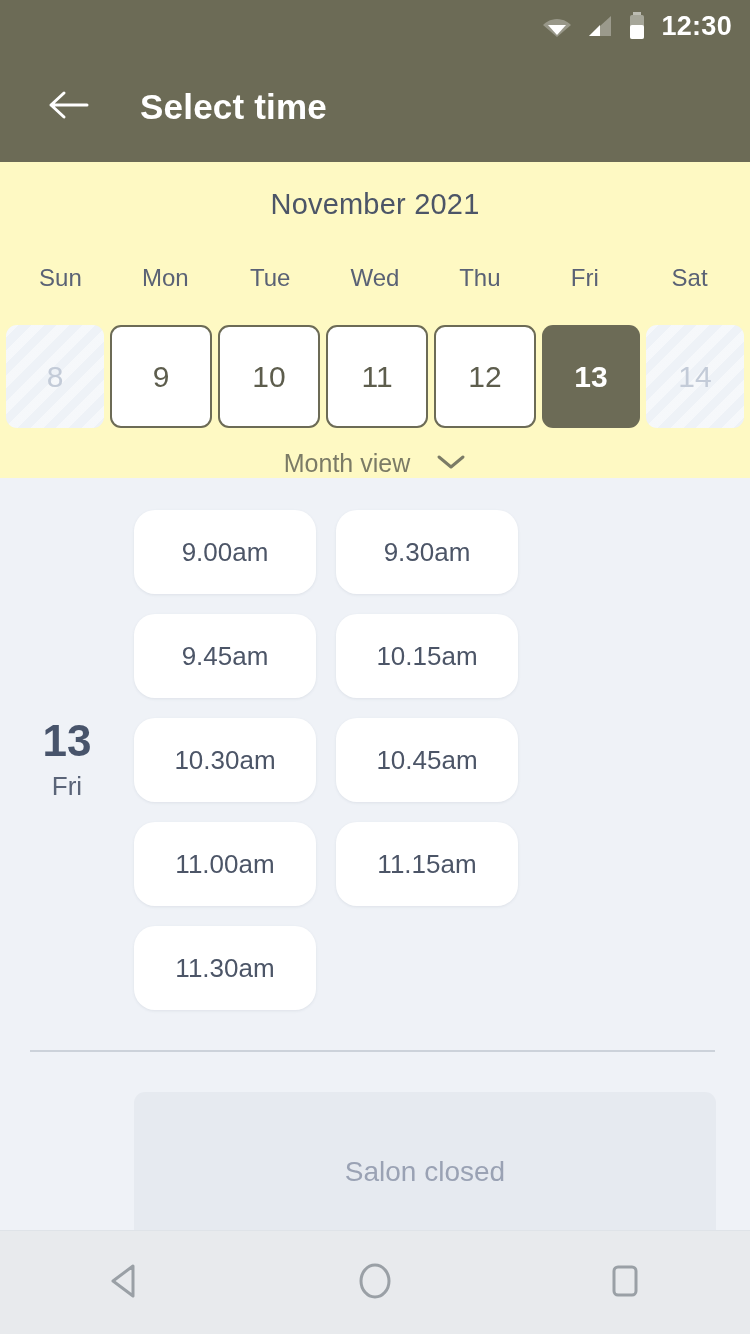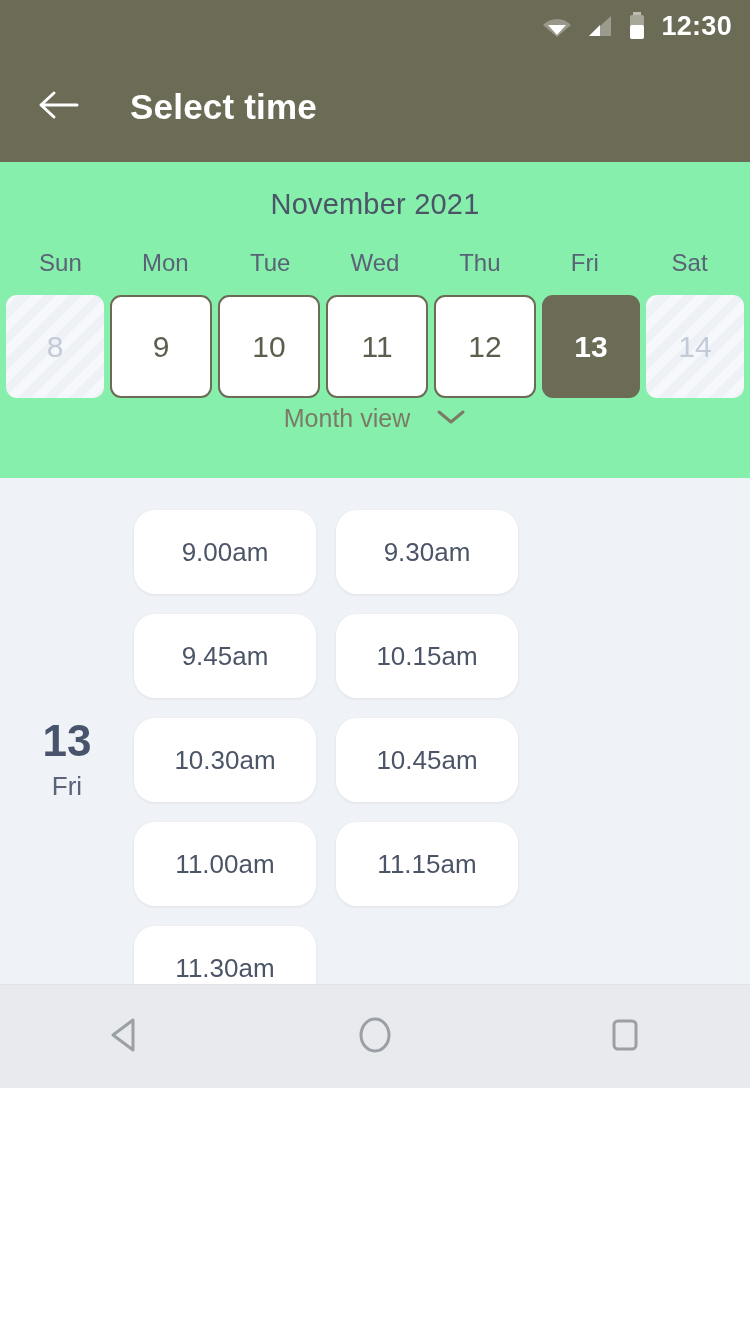--- a/index.html
+++ b/index.html
@@ -2,43 +2,43 @@
 <html><head>
 <meta charset="utf-8">
 <style>
   * { margin:0; padding:0; box-sizing:border-box; }
   html, body {
     width:750px; height:1334px;
     font-family:"Liberation Sans", sans-serif;
     background:#ffffff;
     overflow:hidden;
   }
-  .screen { position:relative; width:750px; height:1088px; display:flex; flex-direction:column; }
+  .screen { position:relative; width:750px; height:1334px; display:flex; flex-direction:column; }
 
   
   .statusbar {
     height:52px; background:#6c6b56; flex:0 0 52px;
     display:flex; align-items:center; justify-content:flex-end;
     padding-right:18px; gap:15px;
   }
   .sb-icon { display:flex; align-items:center; }
   .sb-clock { color:#ffffff; font-size:27px; font-weight:bold; letter-spacing:.3px; }
 
   
   .appbar {
     height:110px; background:#6c6b56; flex:0 0 110px;
-    display:flex; align-items:center; padding-left:34px; gap:48px;
+    display:flex; align-items:center; padding-left:44px; gap:48px;
   }
   .back-btn { width:48px; height:48px; display:flex; align-items:center; justify-content:center; cursor:pointer; }
   .appbar-title { color:#ffffff; font-size:35px; font-weight:bold; letter-spacing:.2px; }
 
   
   .calendar {
-    background:#86efac; flex:0 0 316px;
-    display:flex; flex-direction:column; padding-top:26px;
+    background:#fef9c3; flex:0 0 316px;
+    display:flex; flex-direction:column; padding-top:26px;justify-content:space-between;
   }
   .month-title {
     text-align:center; color:#4c5567; font-size:29px; letter-spacing:.2px;
   }
   .weekdays {
     display:flex; margin-top:28px; padding:0 8px;
   }
   .weekday {
     flex:1; text-align:center; color:#5a6275; font-size:24px;
   }

